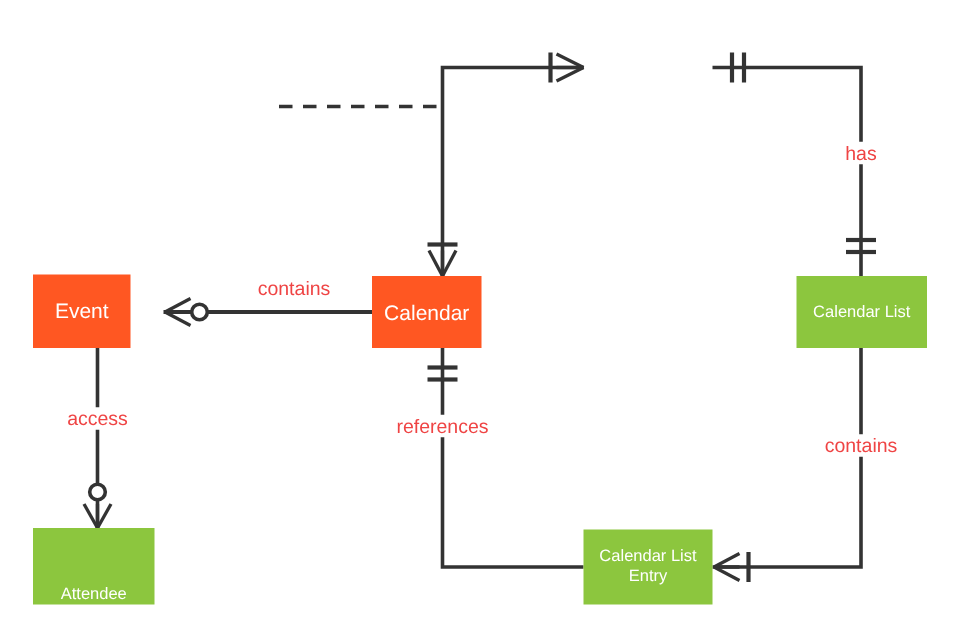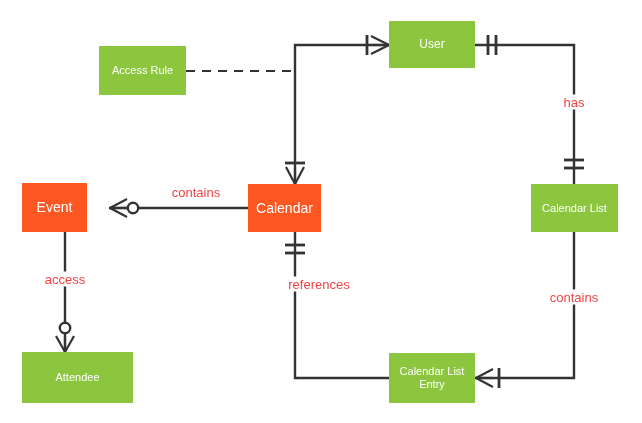--- a/index.html
+++ b/index.html
@@ -127,53 +127,47 @@
 
       <g>
         <line x1="476" y1="378" x2="493" y2="369" stroke="#333333" stroke-width="2.2"></line>
         <line x1="476" y1="378" x2="493" y2="378" stroke="#333333" stroke-width="2.2"></line>
         <line x1="476" y1="378" x2="493" y2="387" stroke="#333333" stroke-width="2.2"></line>
         <line x1="499" y1="368" x2="499" y2="388" stroke="#333333" stroke-width="2.8"></line>
       </g>
     </g>
   </svg>
 
-  <div class="entity-box" style="left:99px; top:46px; width:87px; height:49px; background:#8CC63E; font-size:11px;">
-    <span class="entity-label">Access Rule</span>
-  </div>
 
-  <div class="entity-box" style="left:389px; top:21px; width:86px; height:47px; background:#8CC63E; font-size:12px;">
-    <span class="entity-label">User</span>
-  </div>
 
   <div class="entity-box" style="left:22px; top:183px; width:65px; height:49px; background:#FF5722; font-size:14px;">
     <span class="entity-label">Event</span>
   </div>
 
   <div class="entity-box" style="left:248px; top:184px; width:73px; height:48px; background:#FF5722; font-size:14px;">
     <span class="entity-label">Calendar</span>
   </div>
 
   <div class="entity-box" style="left:531px; top:184px; width:87px; height:48px; background:#8CC63E; font-size:11px;">
     <span class="entity-label">Calendar List</span>
   </div>
 
-  <div class="entity-box" style="left:22px; top:352px; width:111px; height:51px; background:#8CC63E; font-size:11px;">
+  <div class="entity-box" style="left:22px; top:352px; width:81px; height:51px; background:#8CC63E; font-size:11px;align-items:flex-end;">
     <span class="entity-label">Attendee</span>
   </div>
 
   <div class="entity-box" style="left:389px; top:353px; width:86px; height:50px; background:#8CC63E; font-size:11px;">
     <span class="entity-label">Calendar List
 Entry</span>
   </div>
 
 
   <div class="rel-label" style="left:196px; top:192px;">contains</div>
 
   <div class="rel-label" style="left:65px; top:279px;">access</div>
 
-  <div class="rel-label" style="left:295px; top:284px;margin-left:24px;">references</div>
+  <div class="rel-label" style="left:295px; top:284px;">references</div>
 
   <div class="rel-label" style="left:574px; top:102px;">has</div>
 
   <div class="rel-label" style="left:574px; top:297px;">contains</div>
 
 </div>
 
 </body></html>

